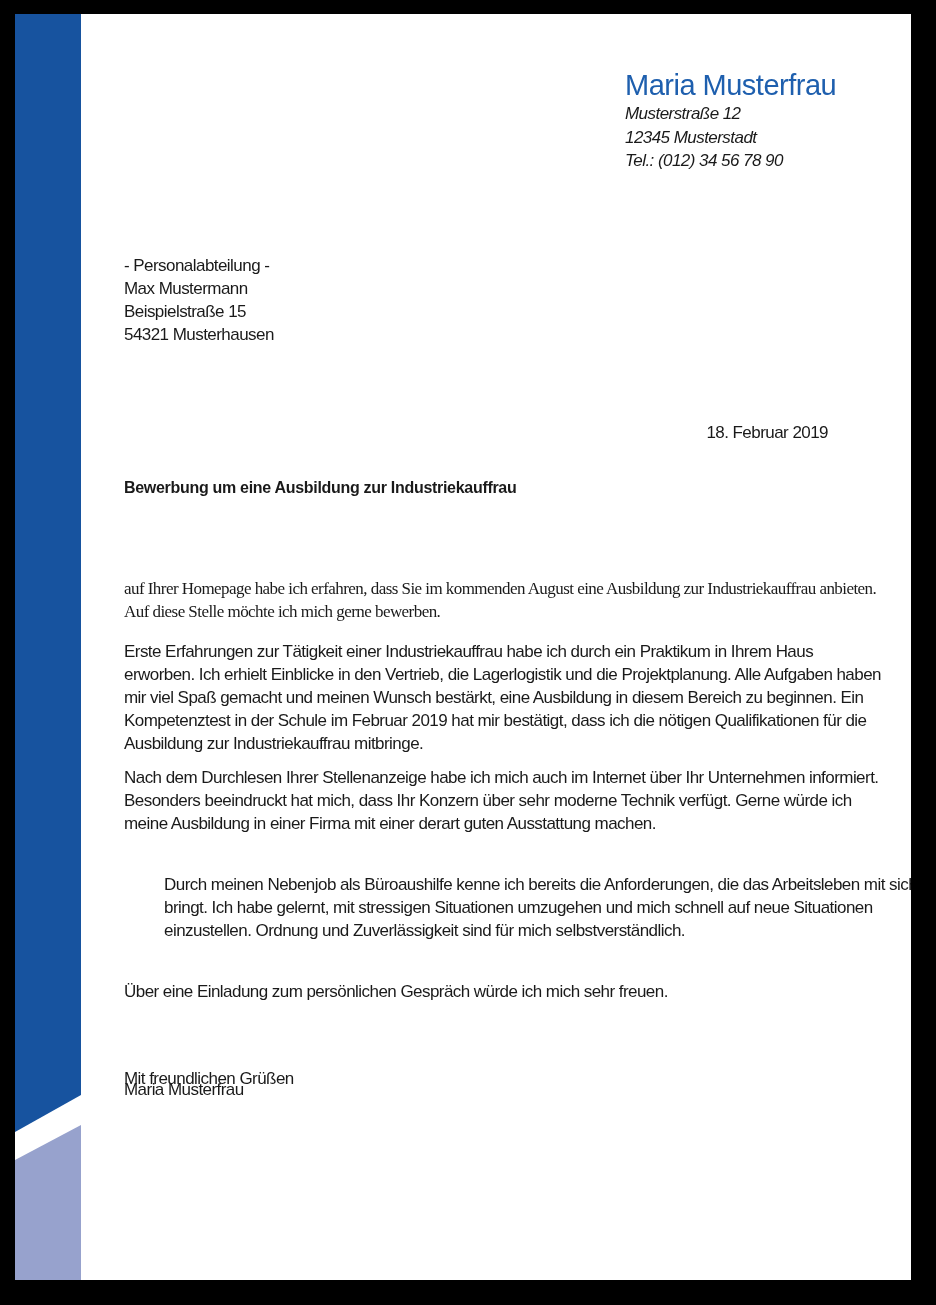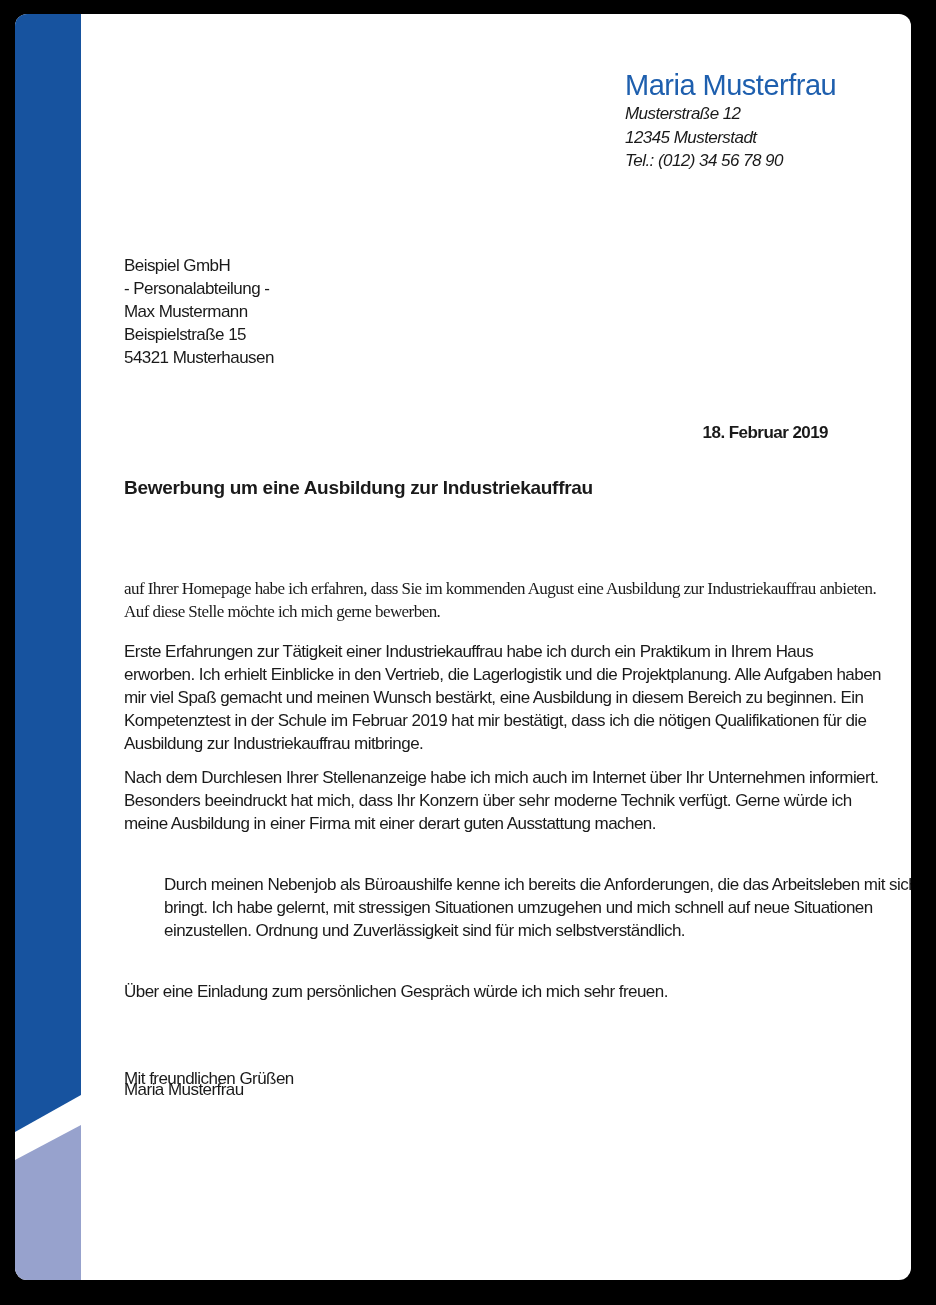--- a/index.html
+++ b/index.html
@@ -16,21 +16,20 @@
     overflow: hidden;
   }
   .page {
     position: absolute;
     left: 15px;
     top: 14px;
     width: 896px;
     height: 1266px;
     background: #ffffff;
     overflow: hidden;
-    border-radius: 12px;
   }
   
   .stripe {
     position: absolute;
     left: 0;
     top: 0;
     width: 66px;
     height: 1266px;
   }
   .stripe-dark {
@@ -67,28 +66,27 @@
   }
   .sender-address .line { line-height: 23.5px; font-style: italic; }
   .recipient {
     left: 109px;
     top: 240px;
     width: 320px;
   }
   .date {
     right: 83px;
     top: 407px;
-    font-weight: bold;
   }
   .subject {
     left: 109px;
     top: 462px;
     width: 760px;
     font-weight: 700;
-    font-size: 19px;
+    font-size: 16px;
     letter-spacing: -0.3px;
   }
   .salutation { left: 109px; top: 526px; width: 760px; }
   .para       { left: 109px; width: 757px; }
   .p1 { top: 563px; font-family: Liberation Serif, serif; }
   .p2 { top: 626px; }
   .p3 { top: 752px; }
   .p4 { top: 859px; margin-left: 40px; }
   .p5 { top: 966px; }
   .closing   { left: 109px; top: 1053px; width: 500px; }
@@ -108,21 +106,20 @@
     <div class="txt sender">
       <div class="sender-name">Maria Musterfrau</div>
       <div class="sender-address">
         <div class="line">Musterstraße 12</div>
         <div class="line">12345 Musterstadt</div>
         <div class="line">Tel.: (012) 34 56 78 90</div>
       </div>
     </div>
 
     <div class="txt recipient">
-      <div>Beispiel GmbH</div>
       <div>- Personalabteilung -</div>
       <div>Max Mustermann</div>
       <div>Beispielstraße 15</div>
       <div>54321 Musterhausen</div>
     </div>
 
     <div class="txt date">18. Februar 2019</div>
 
     <div class="txt subject">Bewerbung um eine Ausbildung zur Industriekauffrau</div>
 

